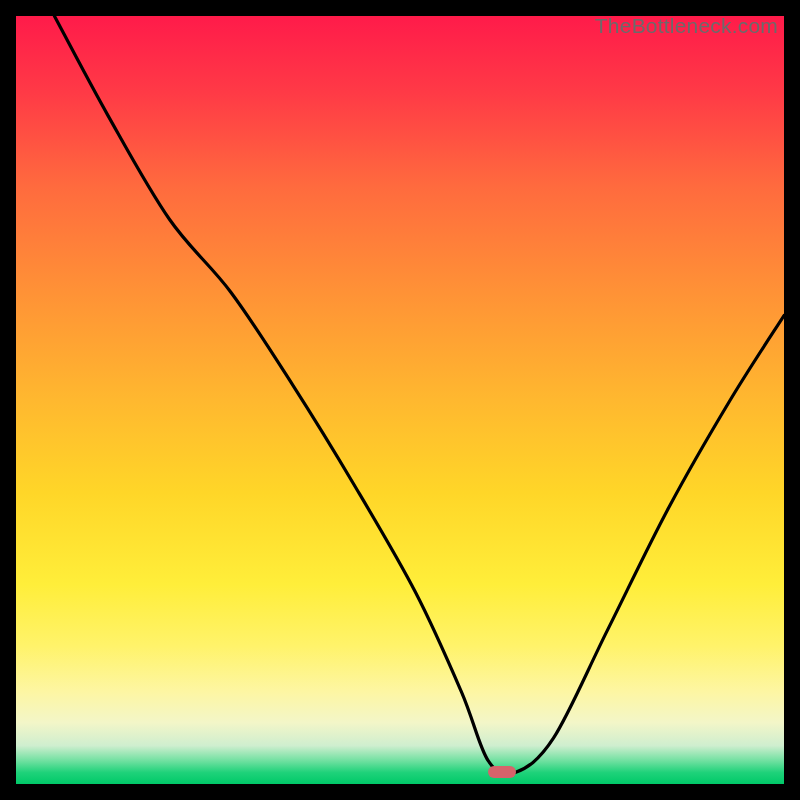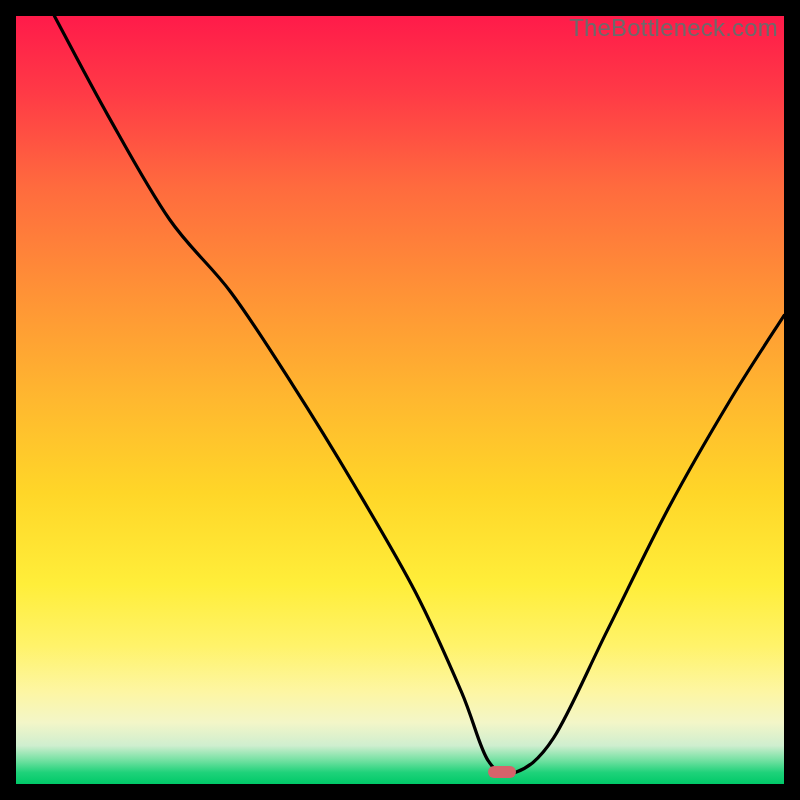--- a/index.html
+++ b/index.html
@@ -44,21 +44,21 @@
   .marker {
     position: absolute;
     background: #d6636b;
     border-radius: 8px;
   }
   .watermark {
     position: absolute;
     top: 14px;
     right: 22px;
     font-family: Arial, Helvetica, sans-serif;
-    font-size: 24px;
+    font-size: 21px;
     letter-spacing: 0.2px;
     color: #6b6b6b;
     user-select: none;
   }
 </style>
 </head>
 <body>
 <div class="frame">
 
   <div class="plot-area">

